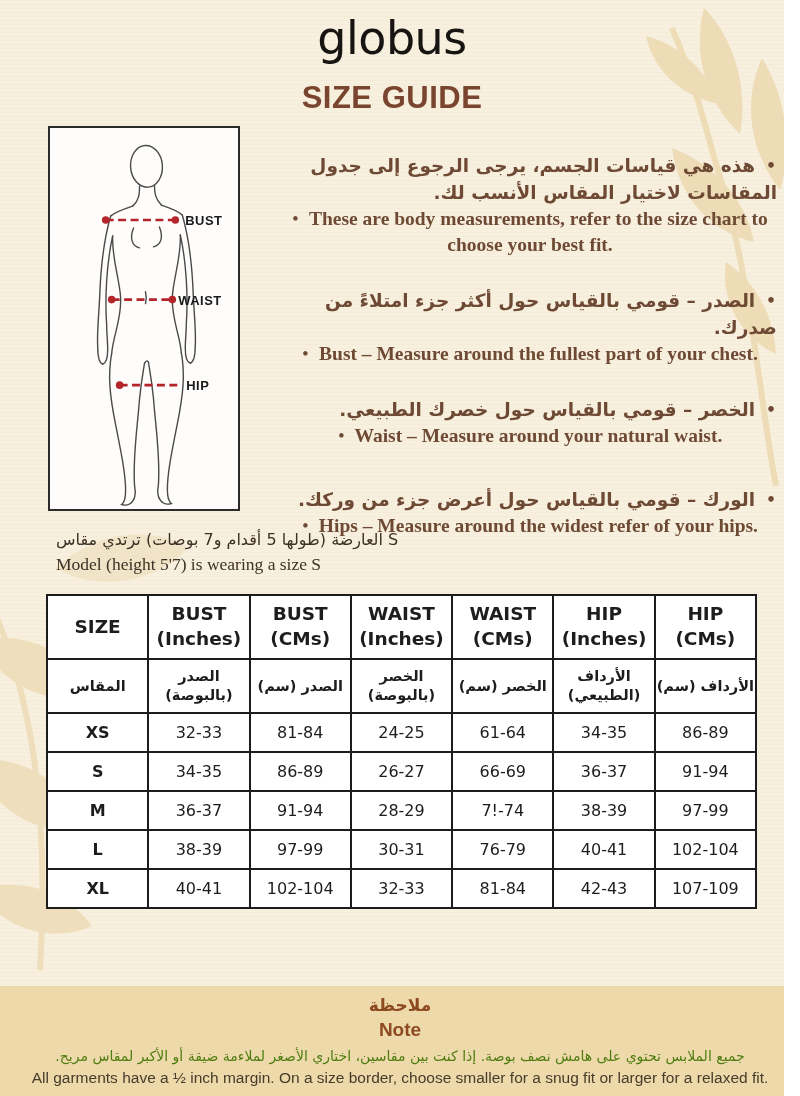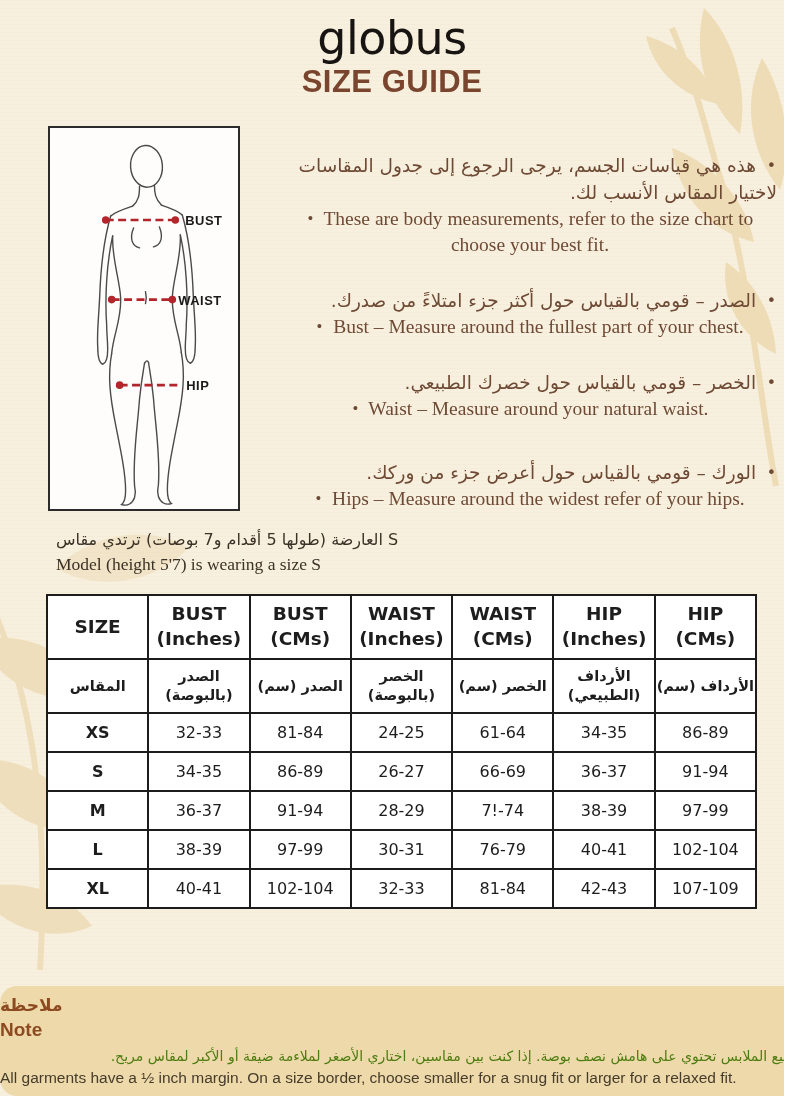--- a/index.html
+++ b/index.html
@@ -8,51 +8,51 @@
     background:#f8f0df;
     background-image:repeating-linear-gradient(180deg, rgba(190,160,110,0.06) 0 1px, rgba(255,255,255,0) 1px 4px);
     font-family:"Liberation Sans",sans-serif;
   }
   .leaf{position:absolute;pointer-events:none;}
   .leaf path{fill:#eddcb6;}
   .leaf .stem{fill:none;stroke:#eddcb6;stroke-width:6;}
   
   .header{position:absolute;top:14px;left:0;width:100%;text-align:center;}
   .logo{font-family:"DejaVu Sans",sans-serif;font-size:46px;font-weight:500;color:#171412;letter-spacing:-0.5px;line-height:1.05;}
-  .title{font-family:"Liberation Sans",sans-serif;font-size:31px;font-weight:800;color:#7a452e;letter-spacing:0.5px;margin-top:2px;}
+  .title{font-family:"Liberation Sans",sans-serif;font-size:31px;font-weight:800;color:#7a452e;letter-spacing:0.5px;margin-top:18px;}
   
   .figure-box{position:absolute;left:48px;top:126px;width:192px;height:385px;background:#fefdfb;border:2.5px solid #2b2b2b;box-sizing:border-box;}
   .figure-box svg{display:block;}
   .outline{fill:none;stroke:#4a4a4a;stroke-width:1.4;stroke-linecap:round;}
   .redline{stroke:#b3242b;stroke-width:2.6;stroke-dasharray:8 4.5;}
   .reddot{fill:#b3242b;}
   .measure-label{font-family:"Liberation Sans",sans-serif;font-size:13px;font-weight:bold;fill:#1a1a1a;letter-spacing:0.5px;}
   
-  .instructions{position:absolute;left:283px;top:152px;width:494px;color:#6e4a35;}
+  .instructions{position:absolute;left:283px;top:152px;width:494px;color:#6e4a35;font-weight:bold;}
   .group{margin-bottom:29px;}
   .item{position:relative;}
   .item.ar{direction:rtl;text-align:right;font-family:"DejaVu Sans",sans-serif;font-size:18.5px;line-height:27px;}
   .item.en{direction:ltr;text-align:center;font-family:"Liberation Serif",serif;font-size:19.5px;line-height:26px;}
   .item .b{display:inline-block;transform:scale(0.85);}
   .item.ar .b{margin-left:10px;}
   .item.en .b{margin-right:10px;}
   
   .model-note{position:absolute;left:56px;top:527px;color:#3c3126;}
   .model-note .ar{font-family:"DejaVu Sans",sans-serif;font-size:16px;line-height:25px;}
   .model-note .en{font-family:"Liberation Serif",serif;font-size:17.5px;line-height:24px;}
   
   .table-wrap{position:absolute;left:46px;top:594px;width:711px;}
   table.tbl{width:100%;border-collapse:collapse;table-layout:fixed;background:#ffffff;}
   .tbl th,.tbl td{border:2px solid #1c1c1c;text-align:center;vertical-align:middle;padding:0;color:#1d1d1d;}
   .tbl th.en{height:62px;font-family:"DejaVu Sans",sans-serif;font-size:18.5px;font-weight:bold;line-height:1.35;white-space:pre-line;}
   .tbl th.ar{height:52px;font-family:"DejaVu Sans",sans-serif;font-size:14.5px;font-weight:bold;line-height:1.3;white-space:pre-line;direction:rtl;}
   .tbl td{height:37px;font-family:"DejaVu Sans",sans-serif;font-size:16px;}
   .tbl td.size{font-weight:bold;}
   
-  .footer{position:absolute;left:0;top:986px;width:800px;height:110px;background:#eed9ab;box-sizing:border-box;padding-top:7px;border-radius:17px;}
+  .footer{position:absolute;left:0;top:986px;width:800px;height:110px;background:#eed9ab;text-align:center;box-sizing:border-box;padding-top:7px;}
   .note-title-ar{font-family:"DejaVu Sans",sans-serif;font-size:17px;font-weight:bold;color:#8d4a20;line-height:24px;}
   .note-title-en{font-family:"Liberation Sans",sans-serif;font-size:19px;font-weight:bold;color:#8d4a20;line-height:26px;}
   .note-body-ar{direction:rtl;font-family:"DejaVu Sans",sans-serif;font-size:14px;color:#4d7c0f;line-height:22px;margin-top:2px;}
   .note-body-en{font-family:"Liberation Sans",sans-serif;font-size:15.5px;color:#463c2a;line-height:22px;}
 </style>
 </head>
 <body>
 
 <div class="page">
 

